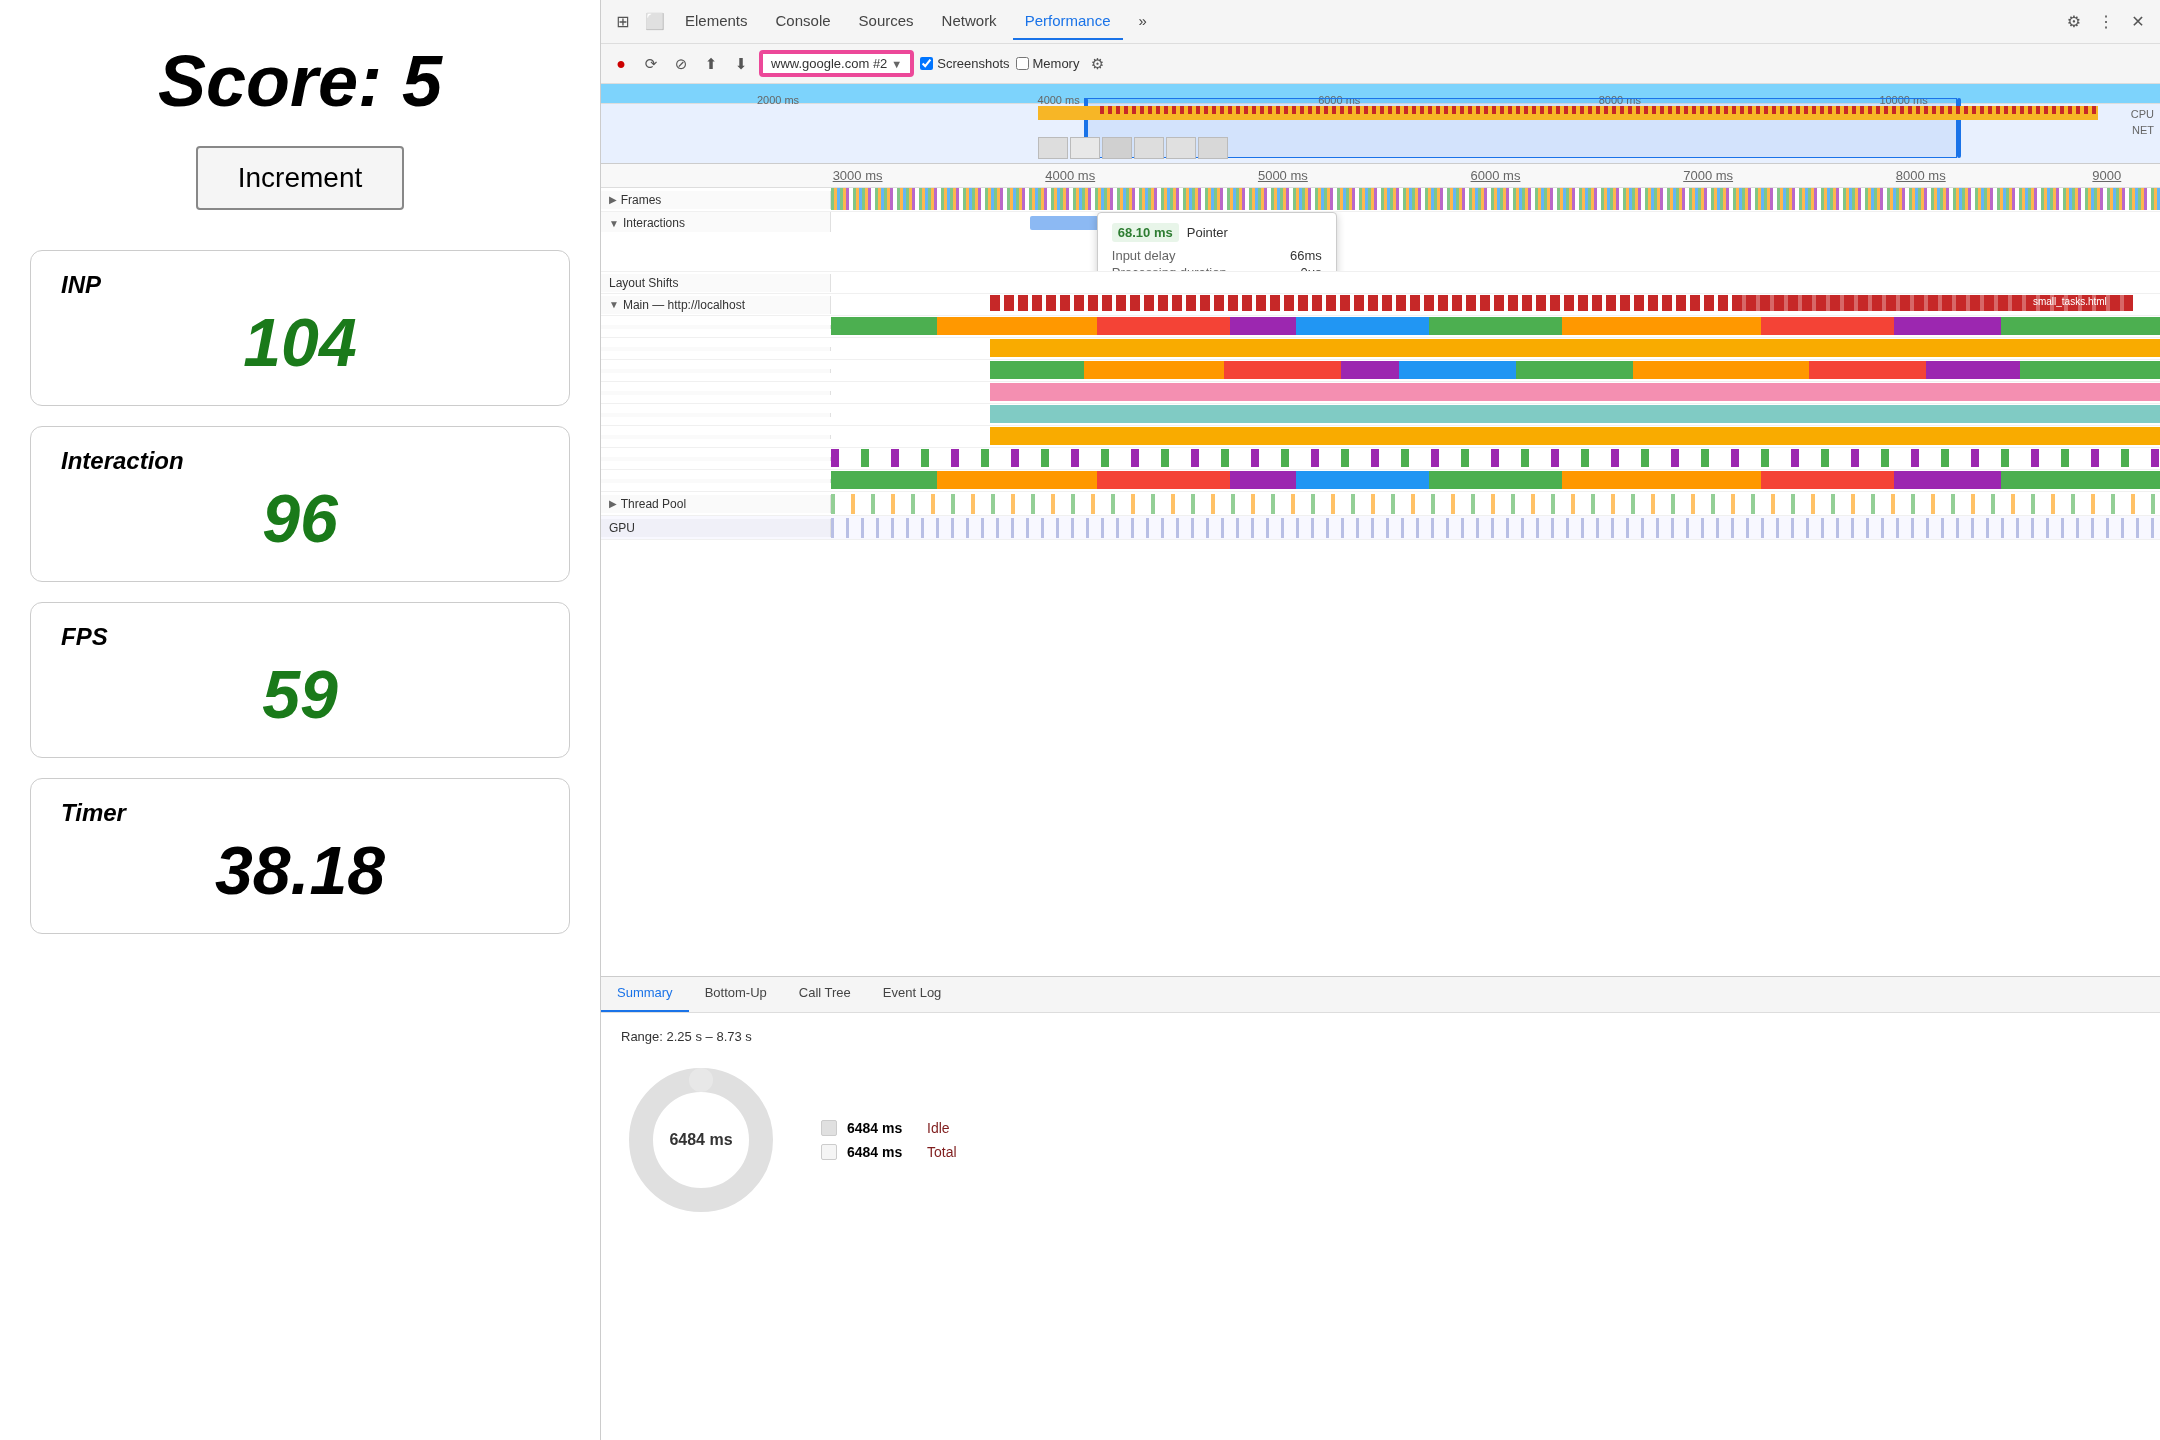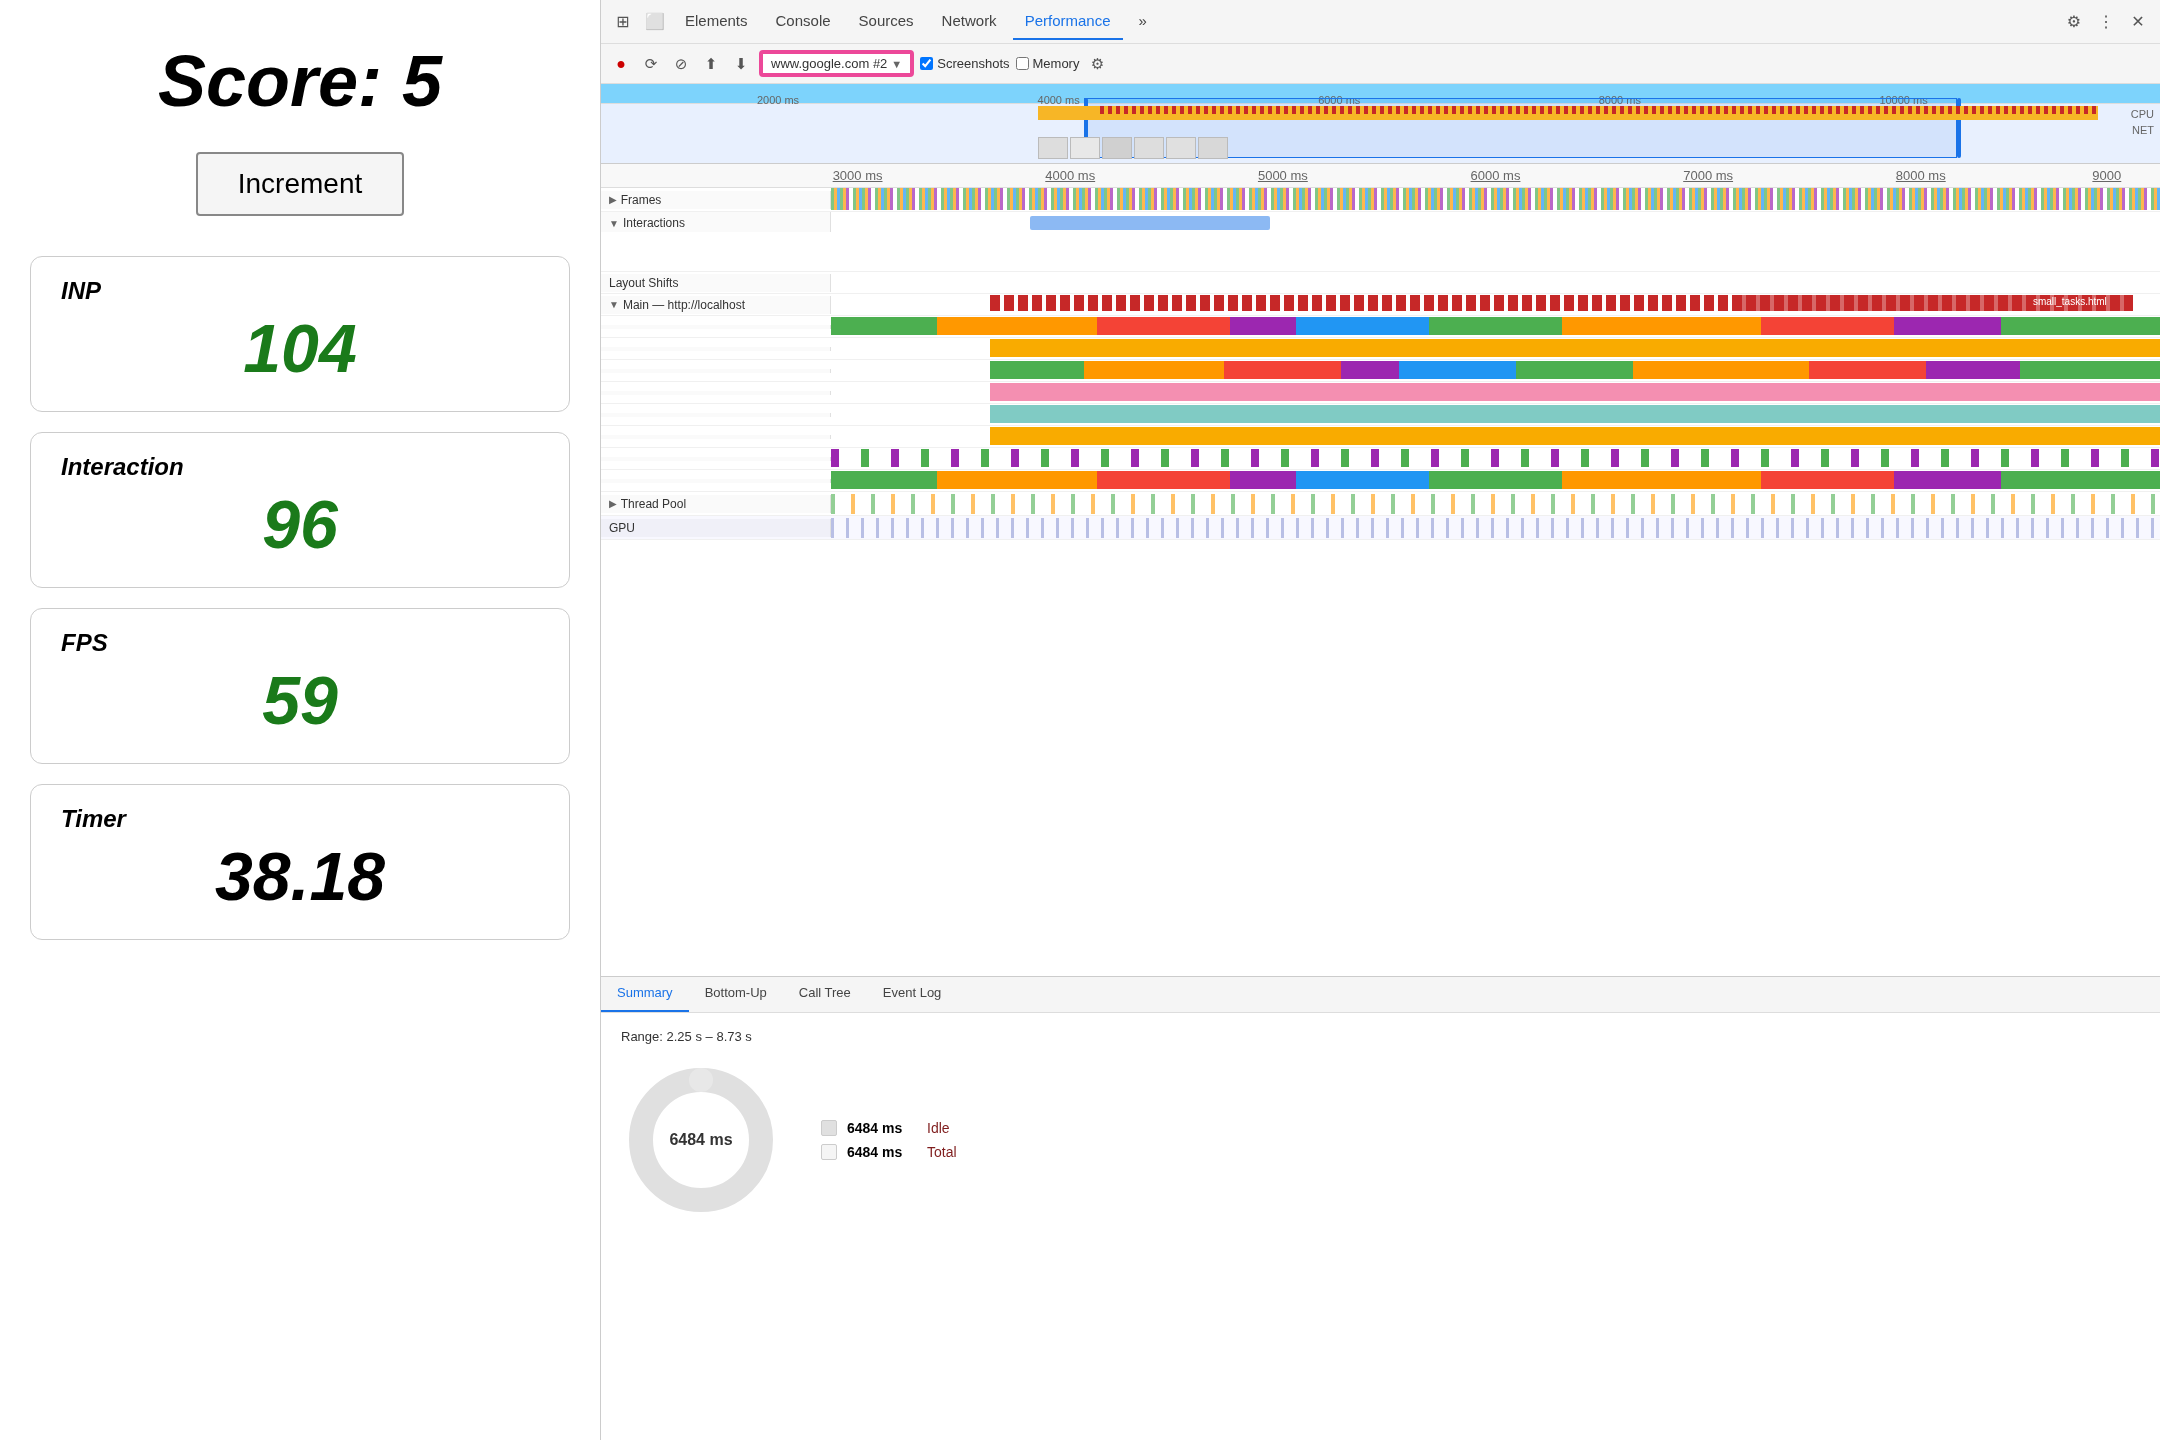--- a/index.html
+++ b/index.html
@@ -19,21 +19,21 @@
       display: flex;
       flex-direction: column;
       align-items: center;
       gap: 20px;
     }
     .score-title {
       font-size: 72px;
       font-weight: 900;
       font-style: italic;
       color: #000;
-      margin-bottom: 10px;
+      margin-bottom: 4px;
     }
     .increment-btn {
       border: 2px solid #888;
       background: #f5f5f5;
       padding: 14px 40px;
       font-size: 28px;
       cursor: pointer;
       border-radius: 4px;
       margin-bottom: 20px;
     }
@@ -509,20 +509,35 @@
 
     <div class="timeline-row" style="height:60px;position:relative;">
       <div class="row-label" style="align-self:flex-start;padding-top:4px;">
         <span class="row-expand">▼</span>
         <span>Interactions</span>
       </div>
       <div class="row-content" style="position:relative;">
 
         <div style="position:absolute;top:4px;left:15%;width:18%;height:14px;background:#1a73e8;opacity:0.5;border-radius:2px;"></div>
 
+        <div class="tooltip-box" style="top:0px;left:20%;">
+          <div class="tooltip-title">
+            <span class="tooltip-ms">68.10 ms</span>
+            <span class="tooltip-type">Pointer</span>
+          </div>
+          <div class="tooltip-row">
+            <span class="tooltip-key">Input delay</span>
+            <span class="tooltip-val">66ms</span>
+          </div>
+          <div class="tooltip-row">
+            <span class="tooltip-key">Processing duration</span>
+            <span class="tooltip-val">0μs</span>
+          </div>
+
+        </div>
       </div>
     </div>
 
     <div class="timeline-row" style="height:22px;">
       <div class="row-label">
         <span>Layout Shifts</span>
       </div>
       <div class="row-content">
         <div style="height:20px;background:#fff;"></div>
       </div>

